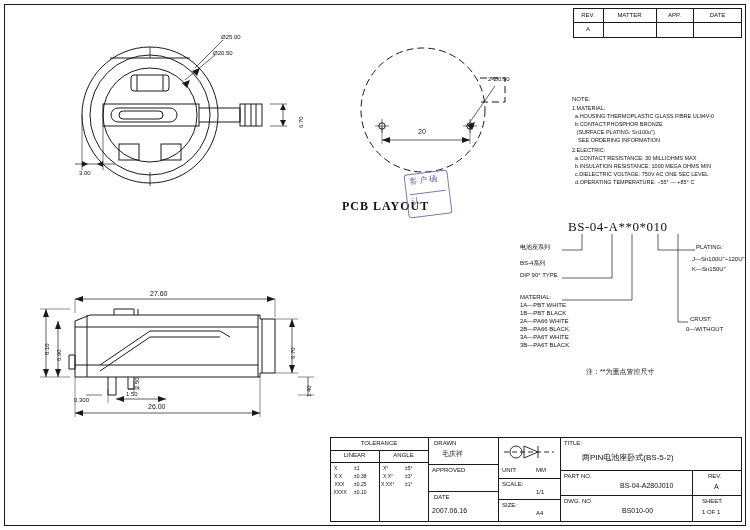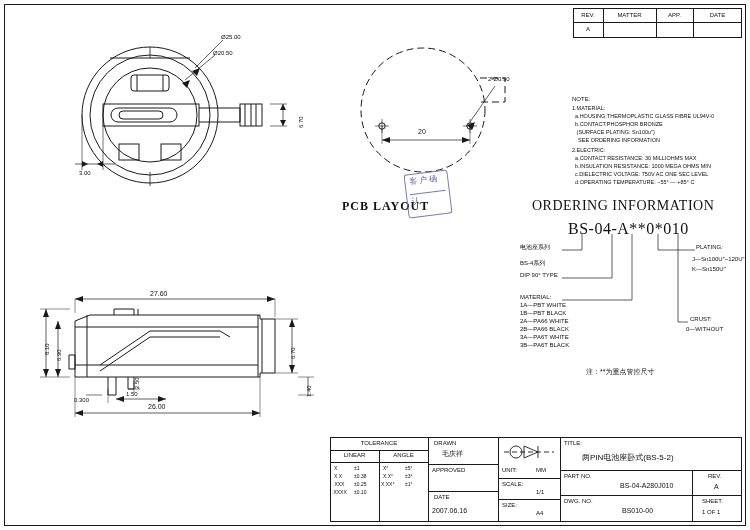--- a/index.html
+++ b/index.html
@@ -9,21 +9,21 @@
   .ln{position:absolute;background:#1a1a1a;}
   .txt{position:absolute;white-space:pre;line-height:1.15;}
   .bx{position:absolute;border:1px solid #1a1a1a;box-sizing:border-box;}
   .center{text-align:center;}
   svg{position:absolute;left:0;top:0;overflow:visible;}
   .f5{font-size:5px;}
   .f55{font-size:5.5px;}
   .f6{font-size:6px;}
   .f7{font-size:7px;}
   .f8{font-size:8px;}
-  .f12{font-size:16px;}
+  .f12{font-size:13px;}
   .f14{font-size:14px;}
   .f16{font-size:12px;font-weight:bold;}
   .serif{font-family:"Liberation Serif",serif;}
   .rot90{transform:rotate(-90deg);transform-origin:left top;}
 </style>
 </head>
 <body>
 
 <div id="sheet">
 
@@ -136,21 +136,20 @@
     <div class="txt f55" style="left:0;top:33px;">   (SURFACE PLATING: Sn100u”)</div>
     <div class="txt f55" style="left:0;top:41px;">    SEE ORDERING INFORMATION</div>
     <div class="txt f55" style="left:0;top:51px;">2.ELECTRIC:</div>
     <div class="txt f55" style="left:0;top:59px;">  a.CONTACT RESISTANCE: 30 MILLIOHMS MAX</div>
     <div class="txt f55" style="left:0;top:67px;">  b.INSULATION RESISTANCE: 1000 MEGA OHMS MIN</div>
     <div class="txt f55" style="left:0;top:75px;">  c.DIELECTRIC VOLTAGE: 750V AC ONE SEC LEVEL</div>
     <div class="txt f55" style="left:0;top:83px;">  d.OPERATING TEMPERATURE: −55° — +85° C</div>
   </div>
 
   <div class="abs" style="left:520px;top:198px;width:228px;height:190px;">
-    <div class="txt f14 serif" style="left:12px;top:0;letter-spacing:0.5px;">ORDERING INFORMATION</div>
     <div class="txt f12 serif" style="left:48px;top:22px;letter-spacing:0.5px;">BS-04-A**0*010</div>
 
     <svg width="228" height="190" viewBox="0 0 228 190">
       <g fill="none" stroke="#1a1a1a" stroke-width="0.7">
 
         <path d="M62 36 L62 52 L42 52"></path>
         <path d="M92 36 L92 80 L42 80"></path>
         <path d="M112 36 L112 102 L42 102"></path>
         <path d="M138 36 L138 52 L175 52"></path>
         <path d="M158 36 L158 124 L168 124"></path>

